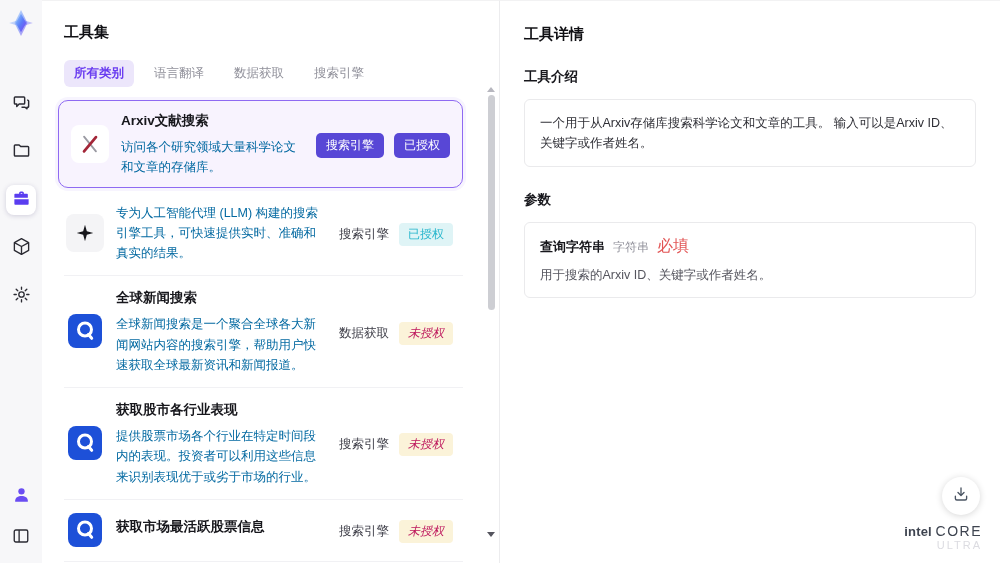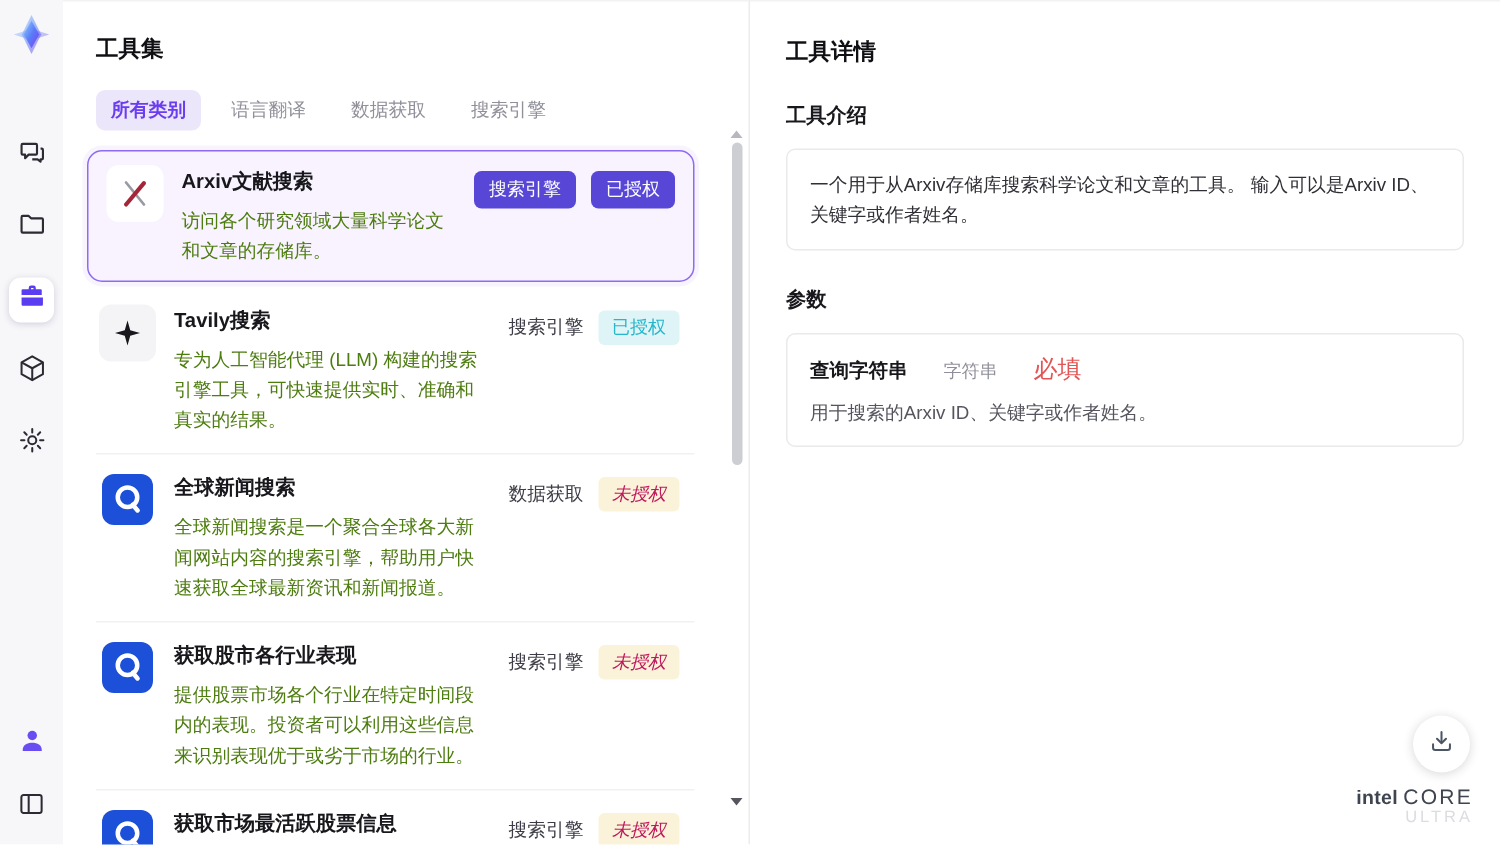--- a/index.html
+++ b/index.html
@@ -21,31 +21,31 @@
   
   .list-panel {
     width:458px; flex-shrink:0; border-right:1px solid #ececee; border-top:1px solid #f2f2f3;
     padding:14px 20px 0 22px; position:relative; background:#fff;
   }
   .list-title { font-size:15px; font-weight:bold; margin:8px 0 18px; color:#101014; }
   .tabs { display:flex; align-items:flex-start; gap:10px; margin-bottom:13px; }
   .tab { font-size:12.5px; color:#90909a; padding:5px 10px; border-radius:6px; cursor:pointer; white-space:nowrap; }
   .tab.active { background:#ece6fb; color:#6a3df0; font-weight:bold; }
   .cards { padding-right:16px; }
-  .card { display:flex; gap:12px; padding:11px 10px 12px 2px; border-bottom:1px solid #f1f1f4; }
+  .card { display:flex; gap:12px; padding:11px 10px 12px 2px; border-bottom:1px solid #f1f1f4;align-items:center; }
   .card.selected {
     border:1.5px solid #8f6af2; background:#f8f3fe; border-radius:10px;
     padding:9px 12px; margin:0 0 4px -6px; box-shadow:0 0 0 3px rgba(143,106,242,.07);
   }
   .icon-box { width:38px; height:38px; border-radius:8px; background:#f4f4f6; display:flex; align-items:center; justify-content:center; flex-shrink:0; overflow:hidden; }
   .icon-box.white { background:#fff; }
   .icon-box.flat { background:transparent; }
   .card-main { flex:1; min-width:0; padding-right:6px; }
   .card-title { font-size:13.5px; font-weight:bold; margin:2px 0 7px; color:#17171c; }
-  .card-desc { font-size:12.5px; color:#4d7c0f; line-height:1.62; max-width:258px; }
+  .card-desc { font-size:12.5px; color:#0369a1; line-height:1.62; max-width:258px; }
   .card-tags { display:flex; gap:10px; align-items:flex-start; flex-shrink:0; padding-top:4px; }
   .category-label { font-size:12.5px; color:#3d3d47; padding-top:3px; white-space:nowrap; }
   .pill { font-size:12px; padding:3px 9px; border-radius:4px; white-space:nowrap; }
   .pill.cyan { background:#dff4f6; color:#27b6cc; }
   .pill.yellow { background:#fbf3d9; color:#be185d;font-style:italic; }
   .badge-solid { background:#5847d6; color:#fff; font-size:12px; padding:4px 10px; border-radius:5px; white-space:nowrap; }
   
   .vscroll { position:absolute; right:3px; top:86px; width:10px; height:462px; }
   .vscroll .arrow-up, .vscroll .arrow-down {
     width:0; height:0; border-left:4px solid transparent; border-right:4px solid transparent; margin:0 auto;
@@ -55,21 +55,21 @@
   .vscroll .thumb { width:7px; height:215px; background:#cdced3; border-radius:4px; margin:0 auto; }
   
   .detail-panel { flex:1; border-top:1px solid #f2f2f3; padding:16px 24px; position:relative; background:#fff; }
   .detail-title { font-size:15px; font-weight:bold; margin:8px 0 24px; color:#101014; }
   .section-heading { font-size:13.5px; font-weight:bold; margin-bottom:13px; color:#17171c; }
   .info-box {
     border:1px solid #eaeaec; border-radius:6px; padding:13px 15px;
     font-size:12.5px; color:#2f2f36; line-height:1.6; margin-bottom:24px; background:#fff;
   }
   .param-box { border:1px solid #eaeaec; border-radius:6px; padding:13px 15px; background:#fff; }
-  .param-head { display:flex; align-items:baseline; gap:24px; }
+  .param-head { display:flex; align-items:baseline; gap:8px; }
   .param-name { font-size:13px; font-weight:bold; color:#17171c; }
   .param-type { font-size:12px; color:#8f8f99; }
   .param-required { font-size:16px; color:#e25555; }
   .param-desc { margin-top:10px; font-size:12.5px; color:#55555e; }
   .fab {
     position:absolute; right:20px; bottom:48px; width:38px; height:38px; border-radius:50%;
     background:#fff; box-shadow:0 1px 7px rgba(0,0,0,.16); display:flex; align-items:center; justify-content:center; cursor:pointer;
   }
   .intel { position:absolute; right:18px; bottom:12px; text-align:right; line-height:1.1; }
   .intel-row { font-size:13px; color:#3e4450; }
@@ -184,21 +184,20 @@
       </div>
     </div>
 
     <div class="card">
       <div class="icon-box">
         <svg width="20" height="20" viewBox="0 0 24 24">
           <path d="M12 2l2.2 7.8L22 12l-7.8 2.2L12 22l-2.2-7.8L2 12l7.8-2.2z" fill="#17171c"></path>
         </svg>
       </div>
       <div class="card-main">
-        <div class="card-title">Tavily搜索</div>
         <div class="card-desc">专为人工智能代理 (LLM) 构建的搜索引擎工具，可快速提供实时、准确和真实的结果。</div>
       </div>
       <div class="card-tags">
         <span class="category-label">搜索引擎</span>
         <span class="pill cyan">已授权</span>
       </div>
     </div>
 
     <div class="card">
       <div class="icon-box flat">

